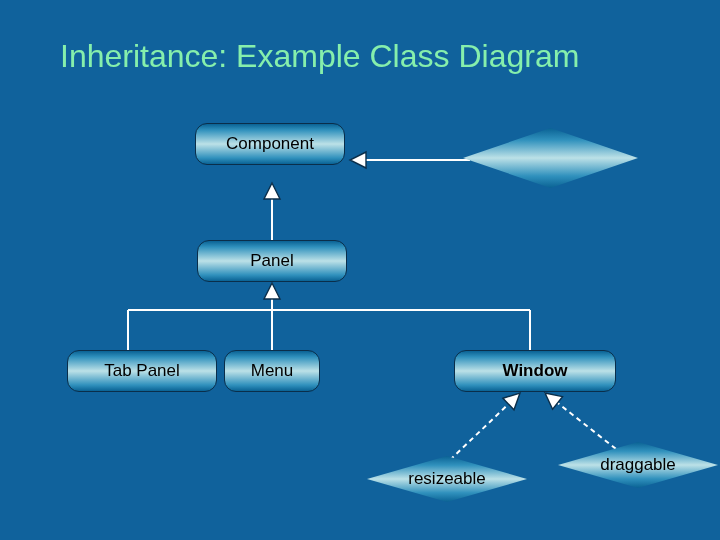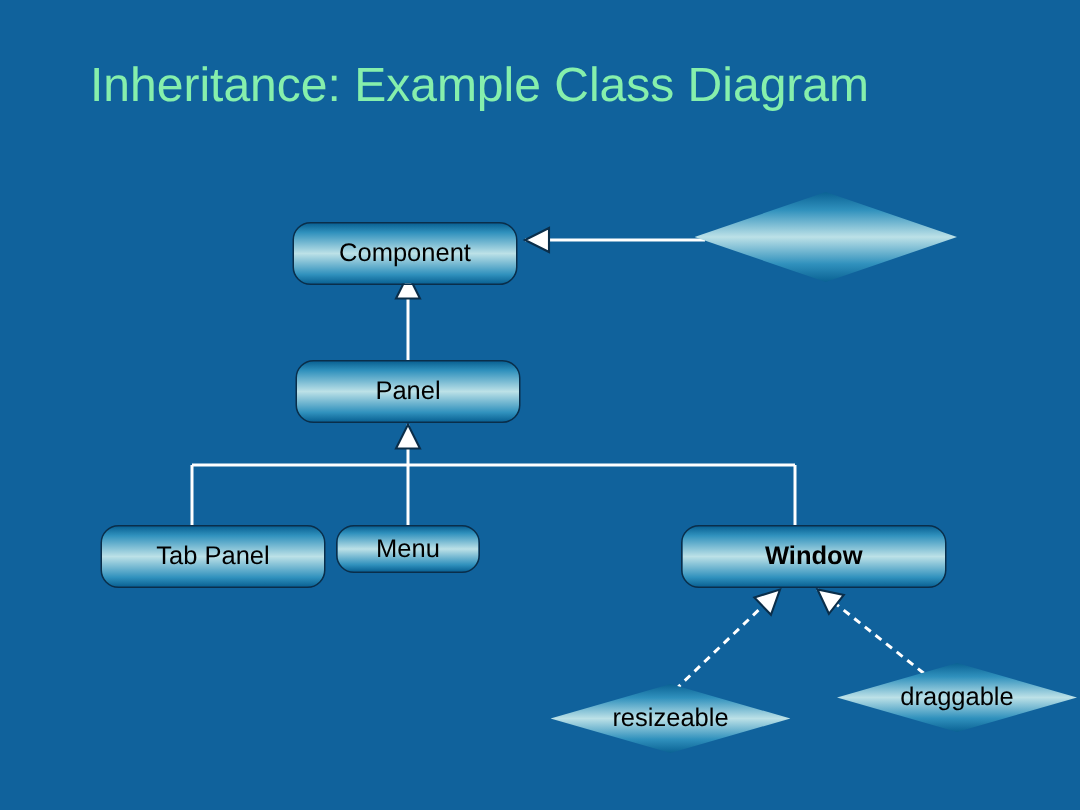--- a/index.html
+++ b/index.html
@@ -75,41 +75,41 @@
   <line x1="128" y1="350" x2="128" y2="310" stroke="#fff" stroke-width="2"></line>
   <line x1="272" y1="350" x2="272" y2="310" stroke="#fff" stroke-width="2"></line>
   <line x1="530" y1="350" x2="530" y2="310" stroke="#fff" stroke-width="2"></line>
   <line x1="128" y1="310" x2="530" y2="310" stroke="#fff" stroke-width="2"></line>
   <line x1="272" y1="310" x2="272" y2="283" stroke="#fff" stroke-width="2" marker-end="url(#tri)"></line>
 
   <line x1="450" y1="460" x2="520" y2="393" stroke="#fff" stroke-width="2" stroke-dasharray="5,4" marker-end="url(#tri)"></line>
   <line x1="630" y1="460" x2="545" y2="393" stroke="#fff" stroke-width="2" stroke-dasharray="5,4" marker-end="url(#tri)"></line>
 </svg>
 
-<div class="rbox" style="left:195px; top:148px; width:150px; height:42px;">
+<div class="rbox" style="left:195px; top:123px; width:150px; height:42px;">
   <span>Component</span>
 </div>
 
 <div class="diamond" style="left:463px; top:128px; width:175px; height:60px;">
   <div class="shape"></div>
 </div>
 
 <div class="rbox" style="left:197px; top:240px; width:150px; height:42px;text-align:center;">
   <span>Panel</span>
 </div>
 
 <div class="rbox" style="left:67px; top:350px; width:150px; height:42px;">
   <span>Tab Panel</span>
 </div>
 
-<div class="rbox" style="left:224px; top:350px; width:96px; height:32px;">
+<div class="rbox" style="left:224px; top:350px; width:96px; height:42px;">
   <span>Menu</span>
 </div>
 
-<div class="rbox" style="left:454px; top:350px; width:177px; height:42px; font-weight:bold;">
+<div class="rbox" style="left:454px; top:350px; width:162px; height:42px; font-weight:bold;">
   <span>Window</span>
 </div>
 
 <div class="diamond" style="left:367px; top:456px; width:160px; height:46px;">
   <div class="shape"></div>
   <span class="label">resizeable</span>
 </div>
 
 <div class="diamond" style="left:558px; top:442px; width:160px; height:46px;text-align:center;">
   <div class="shape"></div>

